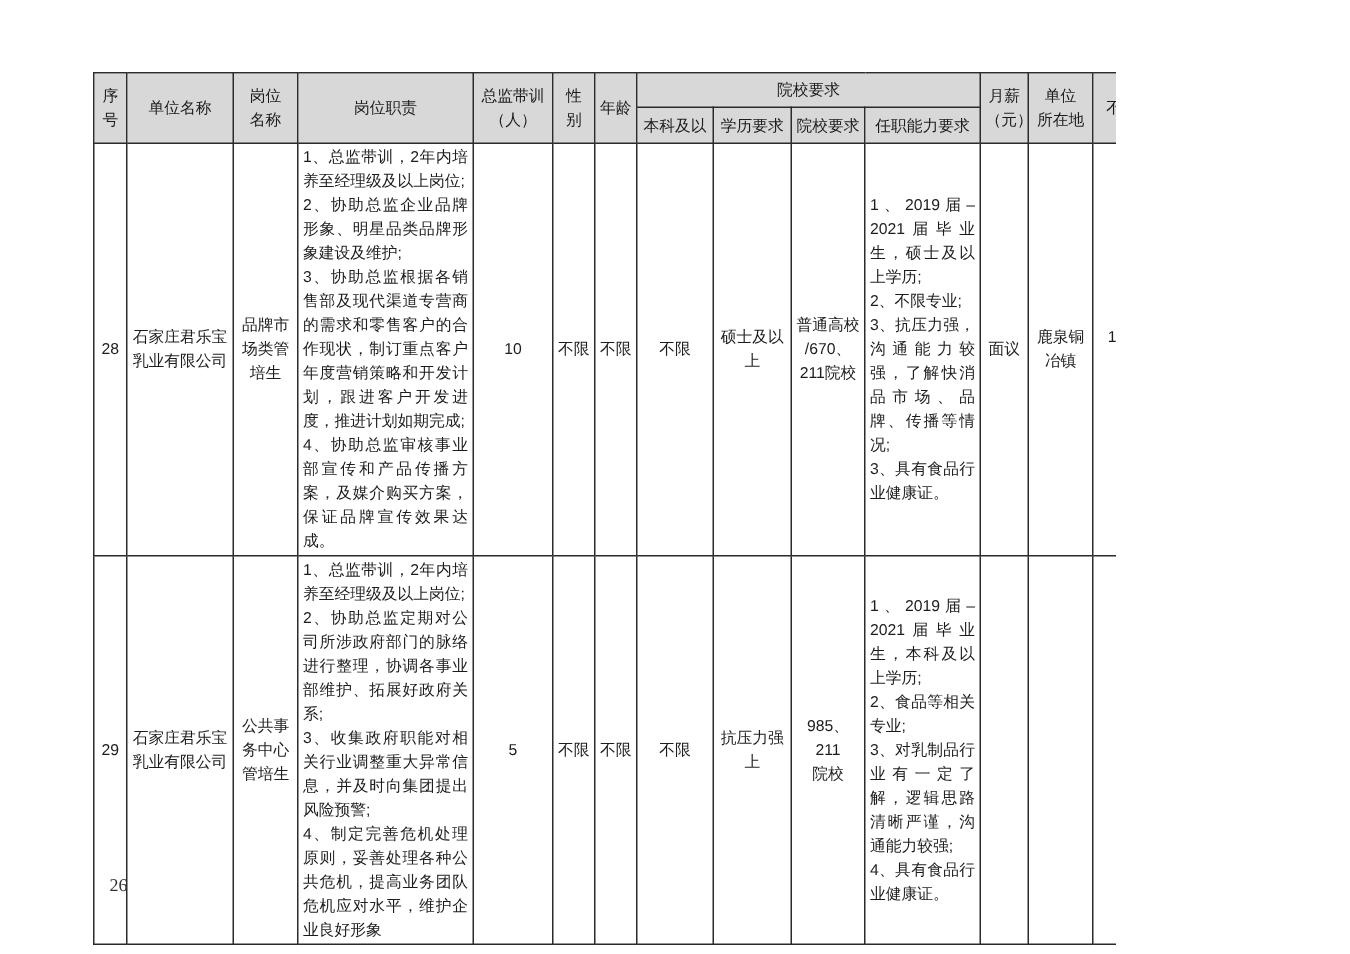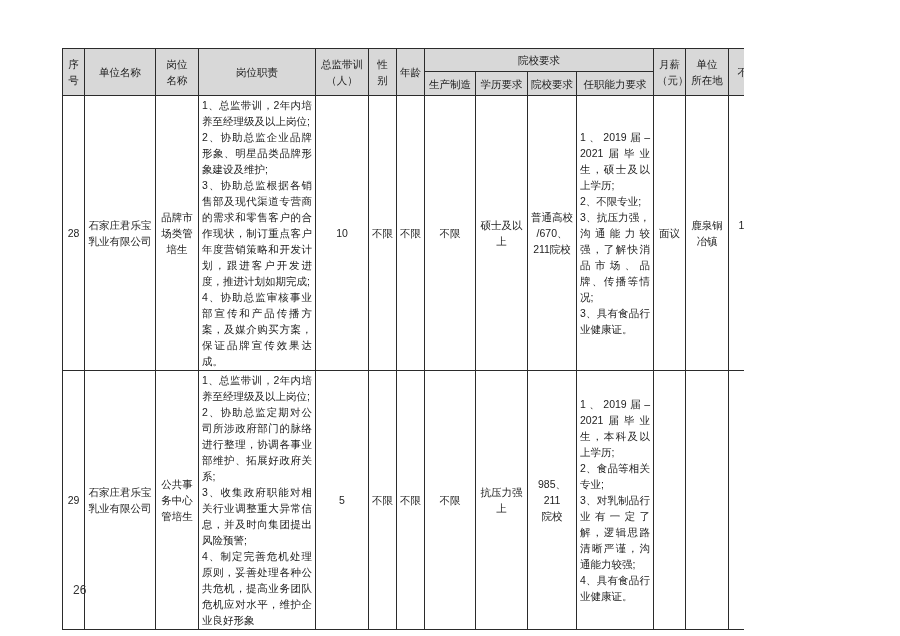--- a/index.html
+++ b/index.html
@@ -39,21 +39,21 @@
   tr.row-28   { height: 246px; }
   tr.row-29   { height: 236px; }
   td.justify {
     text-align: justify;
     text-justify: inter-ideograph;
   }
   .page-number {
     position: absolute;
     left: 73px;
     top: 583px;
-    font-family: Liberation Sans, sans-serif;
+    font-family: Liberation Serif, serif;
     font-size: 12px;
     color: #333333;
   }
 </style>
 </head>
 <body>
 
 <div class="page">
 
   <table class="recruit-table">
@@ -89,21 +89,21 @@
         <th rowspan="2">年龄</th>
         <th colspan="4">院校要求</th>
         <th rowspan="2">月薪
 （元）</th>
         <th rowspan="2">单位
 所在地</th>
         <th rowspan="2">不限专业</th>
         <th rowspan="2">产业类型</th>
       </tr>
       <tr class="hdr-sub">
-        <th>生产制造</th>
+        <th>本科及以</th>
         <th>学历要求</th>
         <th>院校要求</th>
         <th>任职能力要求</th>
       </tr>
     </thead>
 
     <tbody>
       <tr class="row-28">
         <td>28</td>
         <td>石家庄君乐宝

